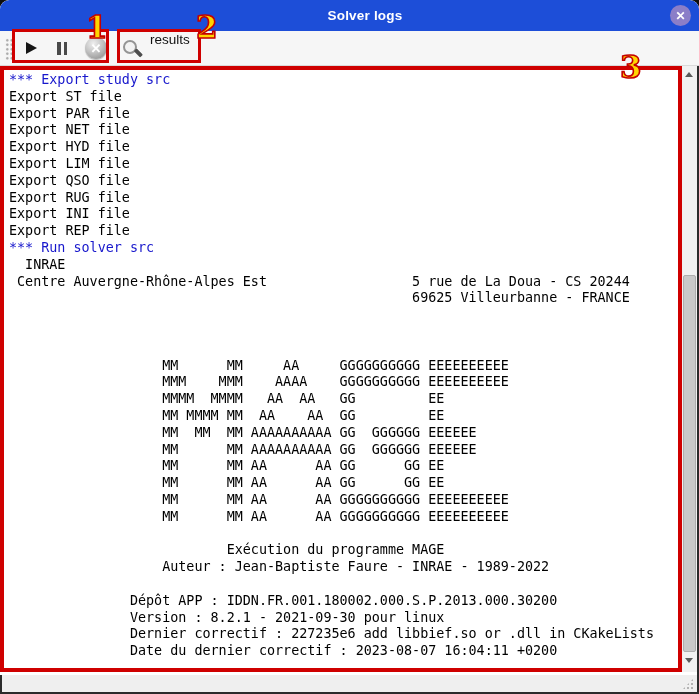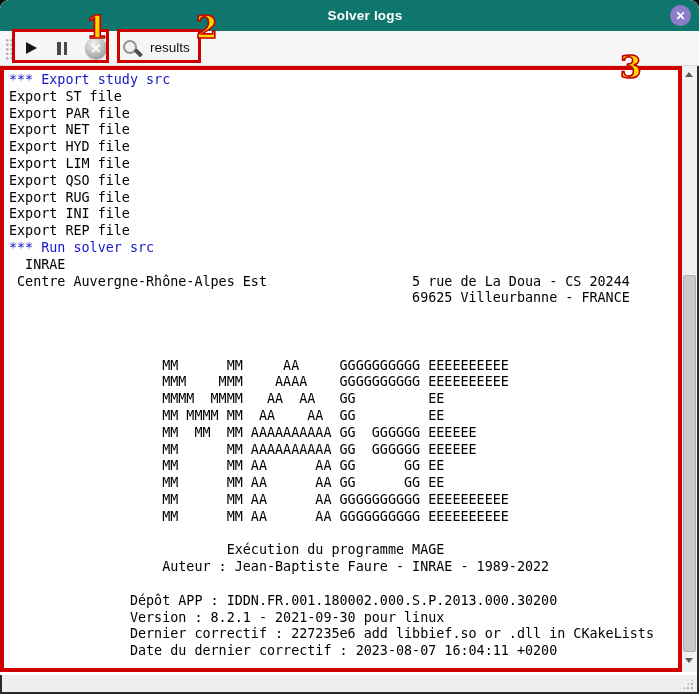--- a/index.html
+++ b/index.html
@@ -3,21 +3,21 @@
 <meta charset="utf-8">
 <style>
   html,body{margin:0;padding:0;background:#0d0d0d;}
   #window{
     position:relative;width:699px;height:694px;margin:0;
     font-family:"Liberation Sans",sans-serif;
     background:#fff;border-radius:9px 9px 0 0;overflow:hidden;
   }
   
   .titlebar{
-    position:relative;height:31px;background:#0f766e;
+    position:relative;height:31px;background:#1d4ed8;
     border-radius:9px 9px 0 0;
     display:flex;align-items:center;justify-content:center;padding-left:31px;
   }
   .title{color:#ffffff;font-weight:bold;font-size:13.5px;letter-spacing:.2px;}
   .close-btn{
     position:absolute;right:8px;top:5px;width:21px;height:21px;border-radius:50%;
     background:#8b7ec8;color:#fff;display:flex;align-items:center;justify-content:center;
     font-size:12px;font-weight:bold;cursor:pointer;
   }
   
@@ -45,21 +45,21 @@
   .stop-btn span{color:#fff;font-weight:bold;font-size:13px;line-height:1;}
   .search-btn{position:absolute;left:121px;top:6px;width:26px;height:24px;cursor:pointer;}
   .lens{
     position:absolute;left:2px;top:3px;width:10px;height:10px;border-radius:50%;
     border:2.5px solid #949494;background:#f2f2f2;
   }
   .lens-handle{
     position:absolute;left:13px;top:14px;width:9px;height:3.5px;background:#4d4d4d;
     transform:rotate(45deg);border-radius:1px;
   }
-  .results-label{position:absolute;left:150px;top:9px;font-size:13.5px;color:#111;cursor:pointer;}
+  .results-label{position:absolute;left:150px;top:1px;font-size:13.5px;color:#111;cursor:pointer;}
   
   .main{position:relative;height:609px;background:#fff;overflow:hidden;padding-left:9px;}
   .log-text{
     position:absolute;left:9px;top:6px;
     font-family:"DejaVu Sans Mono",monospace;font-size:13.4px;line-height:16.8px;
     white-space:pre;color:#000;z-index:1;
   }
   .log-line{min-height:16.8px;}
   .log-line.blue{color:var(--blue,#1717cc);}
   .right-edge{position:absolute;right:0;top:0;width:2px;height:100%;background:#2b2b2b;z-index:2;}

